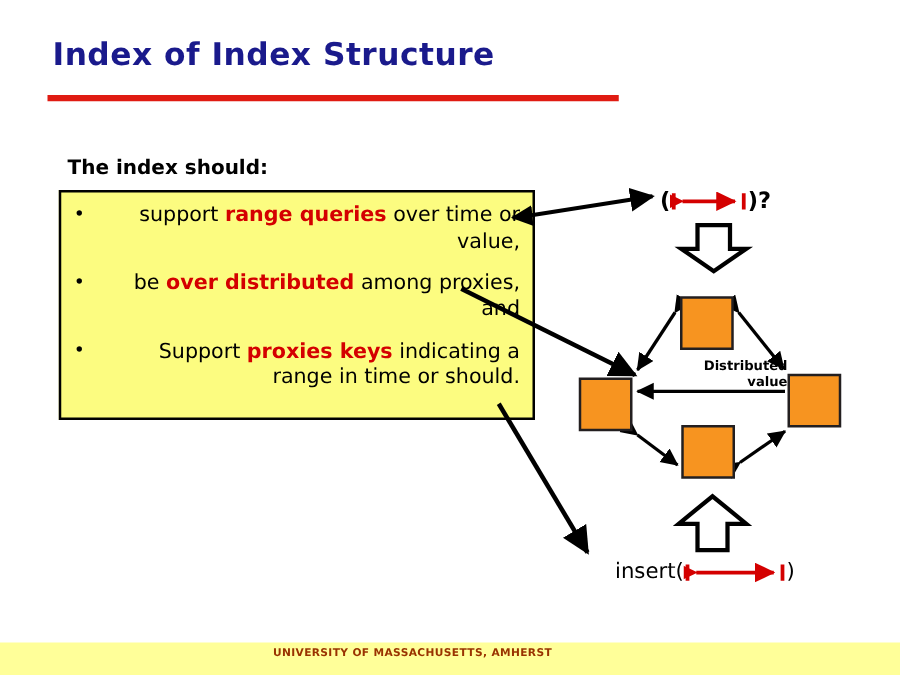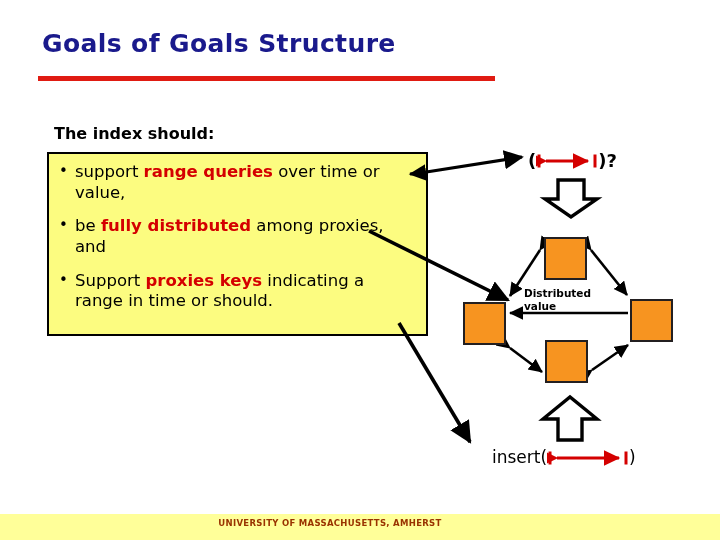--- a/index.html
+++ b/index.html
@@ -67,21 +67,21 @@
     color: #000000;
   }
   .bullet-item:last-child { margin-bottom: 0; }
   .bullet-dot {
     flex: 0 0 auto;
     width: 16px;
     font-size: 15px;
     line-height: 1.25;
     color: #000000;
   }
-  .bullet-text { flex: 1 1 auto; }
+  .bullet-text { flex: 1 1 auto; text-align: right; }
   .kw {
     color: #d40000;
     font-weight: bold;
   }
 
   
   #diagram {
     position: absolute;
     left: 0; top: 0;
     width: 720px; height: 540px;
@@ -110,21 +110,21 @@
 
   #query-notation { left: 528px; top: 150px; }
   #insert-notation { left: 492px; top: 447px; }
 
   
   #distributed-label {
     position: absolute;
     left: 524px;
     top: 287px;
     width: 106px;
-    text-align: left;
+    text-align: right;
     font-size: 10.5px;
     font-weight: bold;
     color: #000000;
     line-height: 1.25;
   }
 
   
   #footer-band {
     position: absolute;
     left: 0;
@@ -141,36 +141,36 @@
     text-align: center;
     font-size: 8.5px;
     font-weight: bold;
     letter-spacing: 0.3px;
     color: #993300;
   }
 </style>
 </head>
 <body>
 
-<div id="slide-title">Goals of Goals Structure</div>
+<div id="slide-title">Index of Index Structure</div>
 <div id="title-rule"></div>
 
 <div id="lead-in">The index should:</div>
 
 <div id="bullet-box">
   <div class="bullet-item">
     <span class="bullet-dot">•</span>
     <span class="bullet-text">
       <span>support </span><span class="kw">range queries</span><span> over time or value,</span>
     </span>
   </div>
   <div class="bullet-item">
     <span class="bullet-dot">•</span>
     <span class="bullet-text">
-      <span>be </span><span class="kw">fully distributed</span><span> among proxies, and</span>
+      <span>be </span><span class="kw">over distributed</span><span> among proxies, and</span>
     </span>
   </div>
   <div class="bullet-item">
     <span class="bullet-dot">•</span>
     <span class="bullet-text">
       <span>Support </span><span class="kw">proxies keys</span><span> indicating a range in time or should.</span>
     </span>
   </div>
 </div>
 

